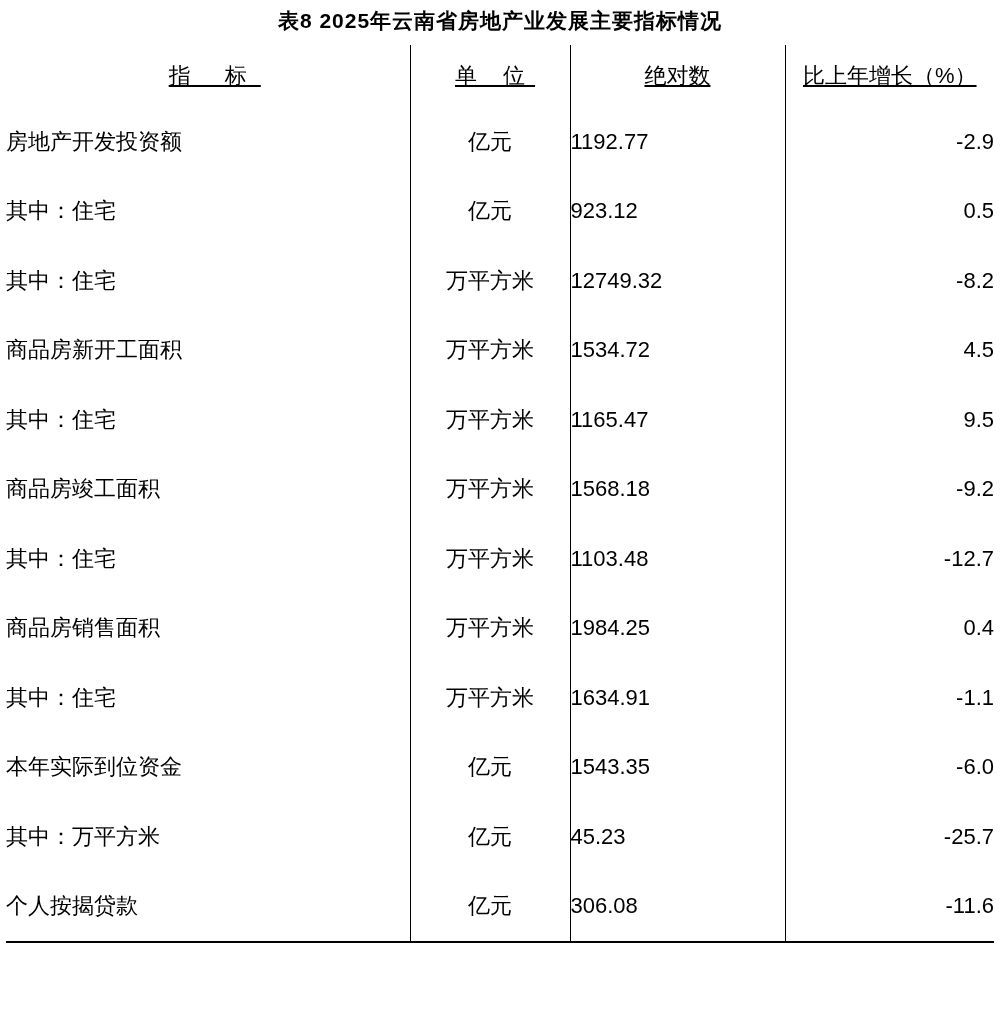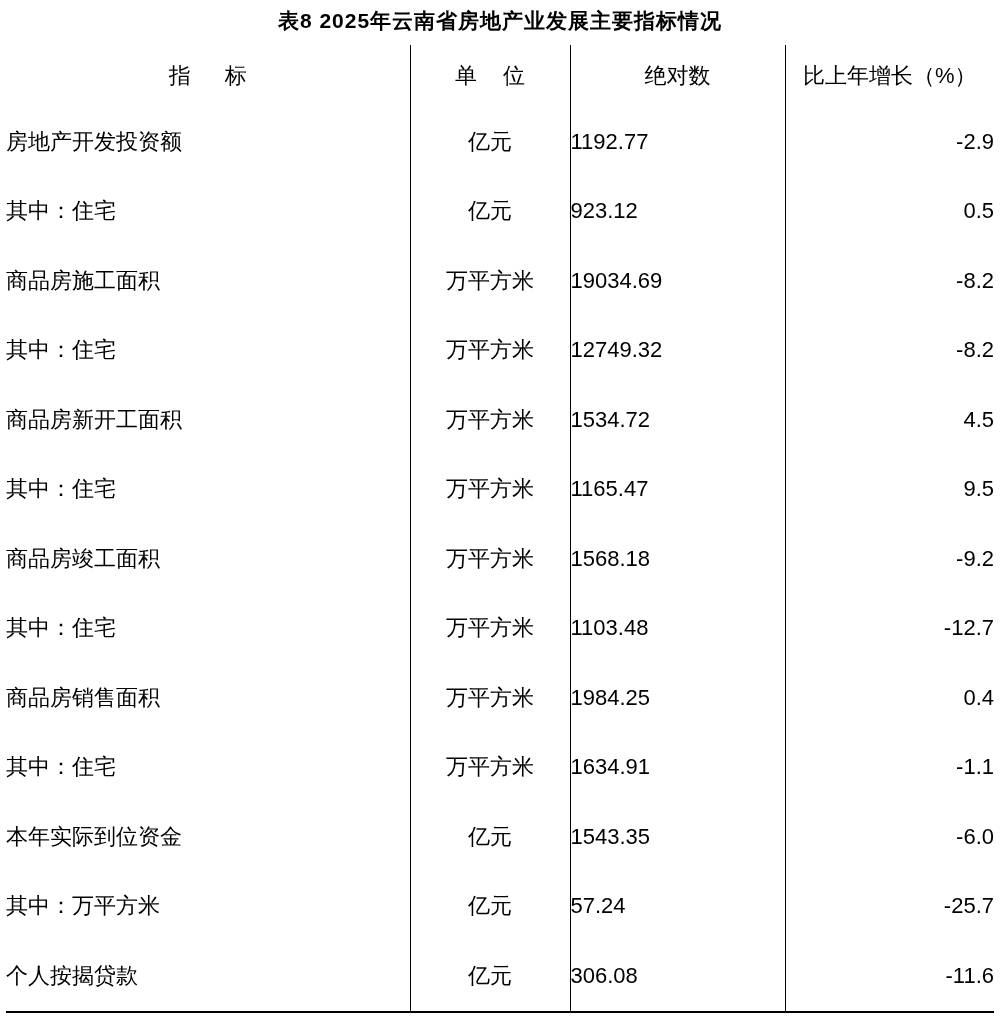--- a/index.html
+++ b/index.html
@@ -46,20 +46,21 @@
     font-size: 22px;
     font-weight: normal;
     vertical-align: middle;
   }
   .hdr-row th {
     height: 62px;
     text-align: center;
     border-top: 2px solid #000;
     border-bottom: 1.5px solid #000;
     font-size: 23px;
+    text-decoration: underline;
   }
   .hdr-row th.sep,
   .body-row td.sep {
     border-left: 1.5px solid #000;
   }
   .body-row td {
     height: 69.5px;
     border-bottom: 1px solid #bdbdbd;
   }
   .body-row:last-child td {
@@ -121,26 +122,20 @@
           <td class="num sep">1192.77</td>
           <td class="pct sep">-2.9</td>
         </tr>
         <tr class="body-row">
           <td class="ind-1">其中：住宅</td>
           <td class="unit sep">亿元</td>
           <td class="num sep">923.12</td>
           <td class="pct sep">0.5</td>
         </tr>
         <tr class="body-row">
-          <td class="ind-0">商品房施工面积</td>
-          <td class="unit sep">万平方米</td>
-          <td class="num sep">19034.69</td>
-          <td class="pct sep">-8.2</td>
-        </tr>
-        <tr class="body-row">
           <td class="ind-1">其中：住宅</td>
           <td class="unit sep">万平方米</td>
           <td class="num sep">12749.32</td>
           <td class="pct sep">-8.2</td>
         </tr>
         <tr class="body-row">
           <td class="ind-0">商品房新开工面积</td>
           <td class="unit sep">万平方米</td>
           <td class="num sep">1534.72</td>
           <td class="pct sep">4.5</td>
@@ -177,21 +172,21 @@
         </tr>
         <tr class="body-row">
           <td class="ind-0">本年实际到位资金</td>
           <td class="unit sep">亿元</td>
           <td class="num sep">1543.35</td>
           <td class="pct sep">-6.0</td>
         </tr>
         <tr class="body-row">
           <td class="ind-1">其中：万平方米</td>
           <td class="unit sep">亿元</td>
-          <td class="num sep">57.24</td>
+          <td class="num sep">45.23</td>
           <td class="pct sep">-25.7</td>
         </tr>
         <tr class="body-row">
           <td class="ind-2">个人按揭贷款</td>
           <td class="unit sep">亿元</td>
           <td class="num sep">306.08</td>
           <td class="pct sep">-11.6</td>
         </tr>
       </tbody>
   </table>

